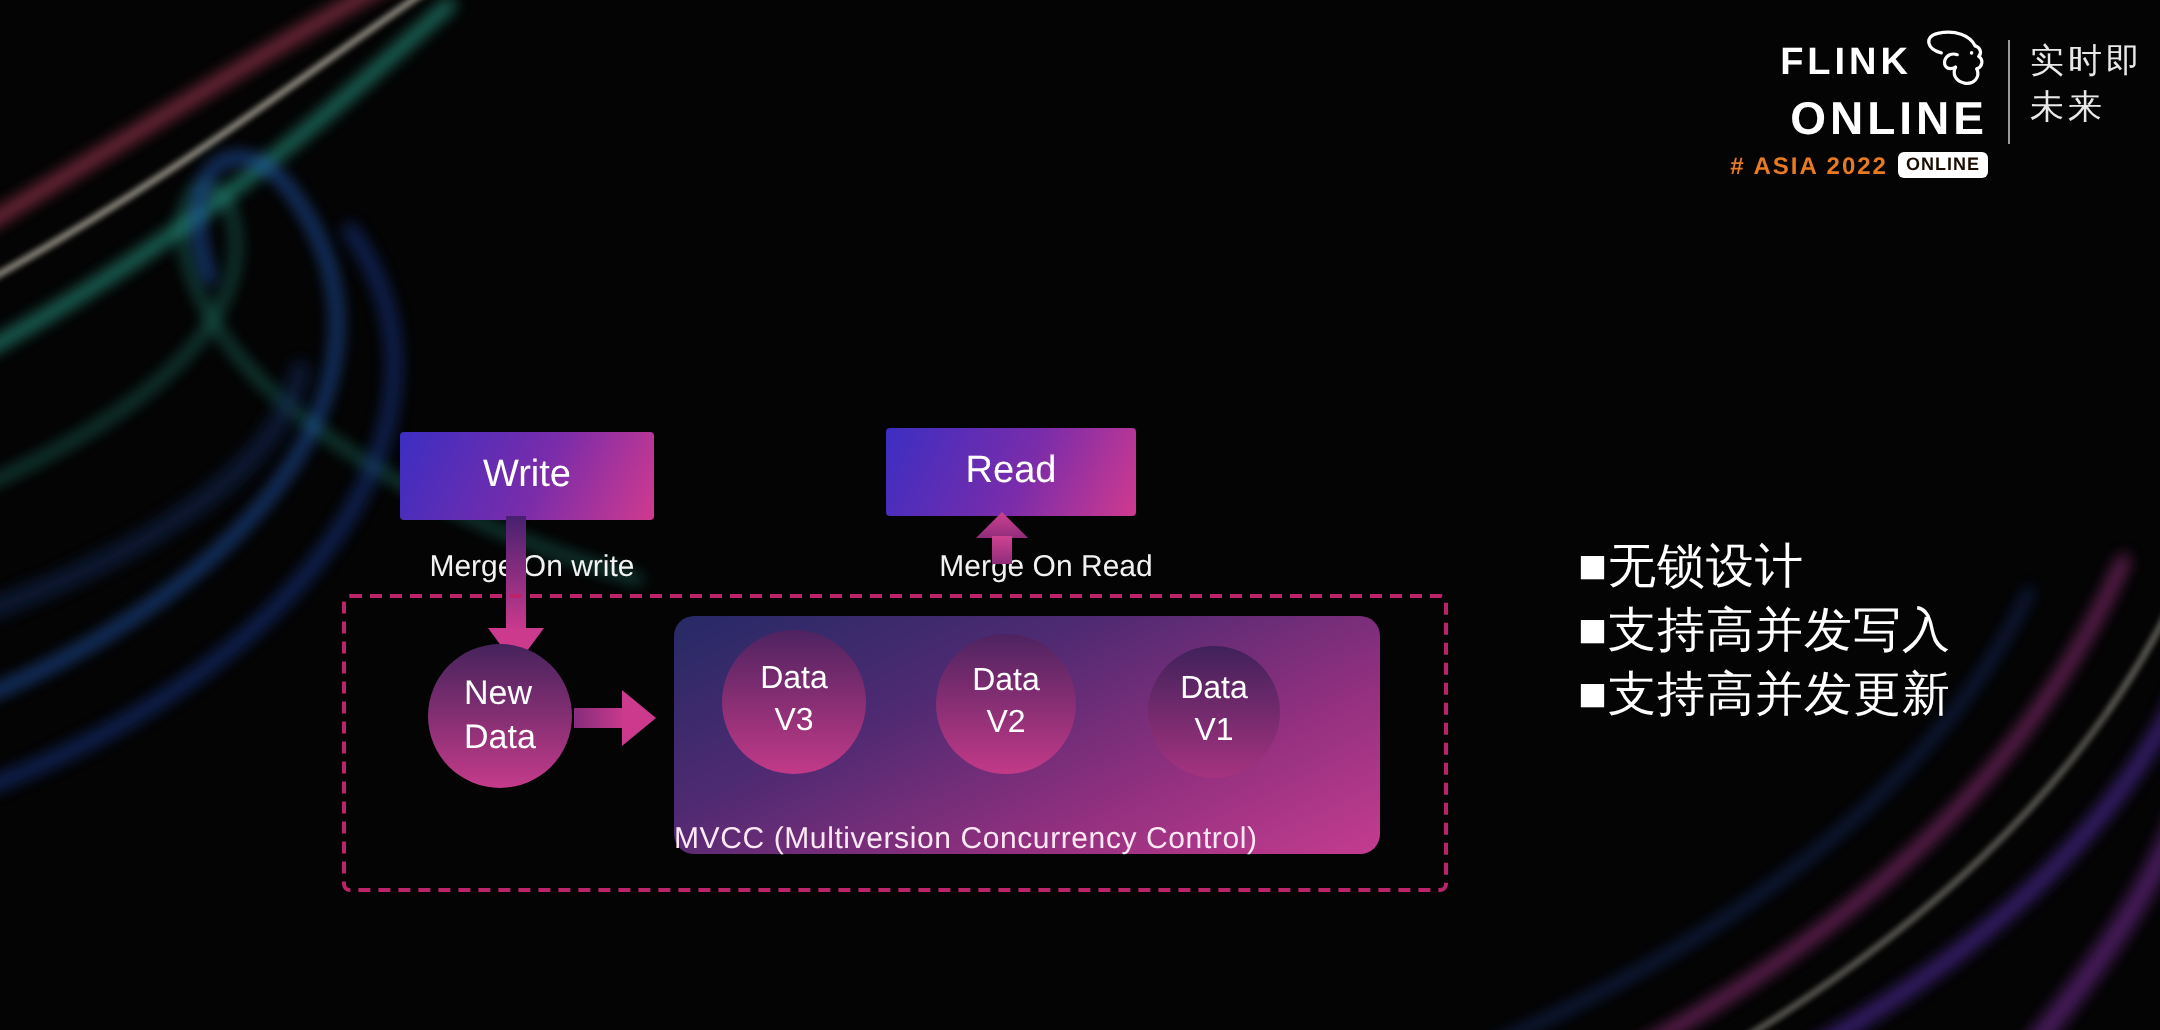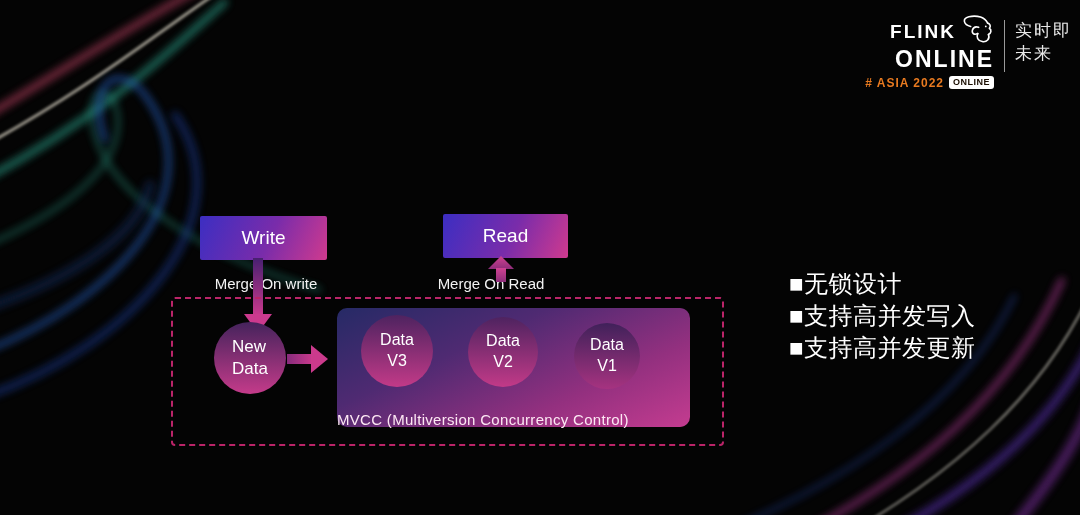--- a/index.html
+++ b/index.html
@@ -47,21 +47,21 @@
     background:linear-gradient(115deg,#3c2ec2 0%,#7a2caa 55%,#d03a8e 100%);
   }
   .btn.write{left:200px;top:216px;width:127px;height:44px;}
   .btn.read{left:443px;top:214px;width:125px;height:44px;}
 
   .merge-label{
     position:absolute;width:150px;text-align:center;
     font-size:15px;color:#f2f2f2;
   }
   .merge-label.mow{left:191px;top:275px;}
-  .merge-label.mor{left:416px;top:275px;}
+  .merge-label.mor{left:448px;top:275px;}
 
   .arrow-down{position:absolute;left:243px;top:258px;}
   .arrow-up{position:absolute;left:485px;top:256px;}
   .arrow-right{position:absolute;left:287px;top:344px;}
 
   .dashed-box{
     position:absolute;left:171px;top:297px;width:549px;height:145px;
     border:2px dashed #bb2468;border-radius:4px;
   }
 

